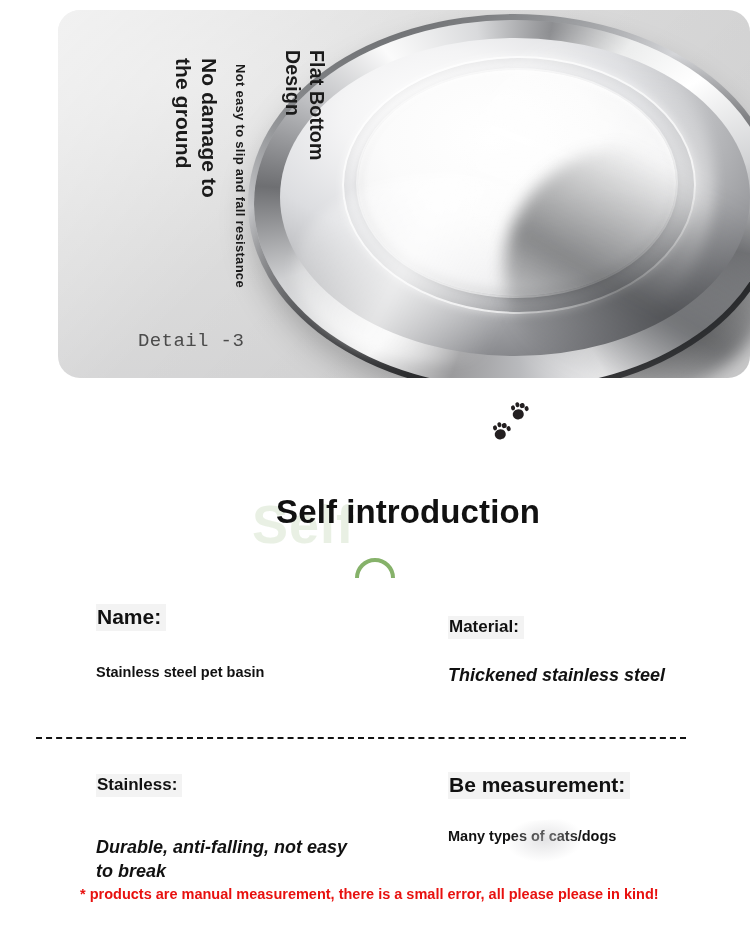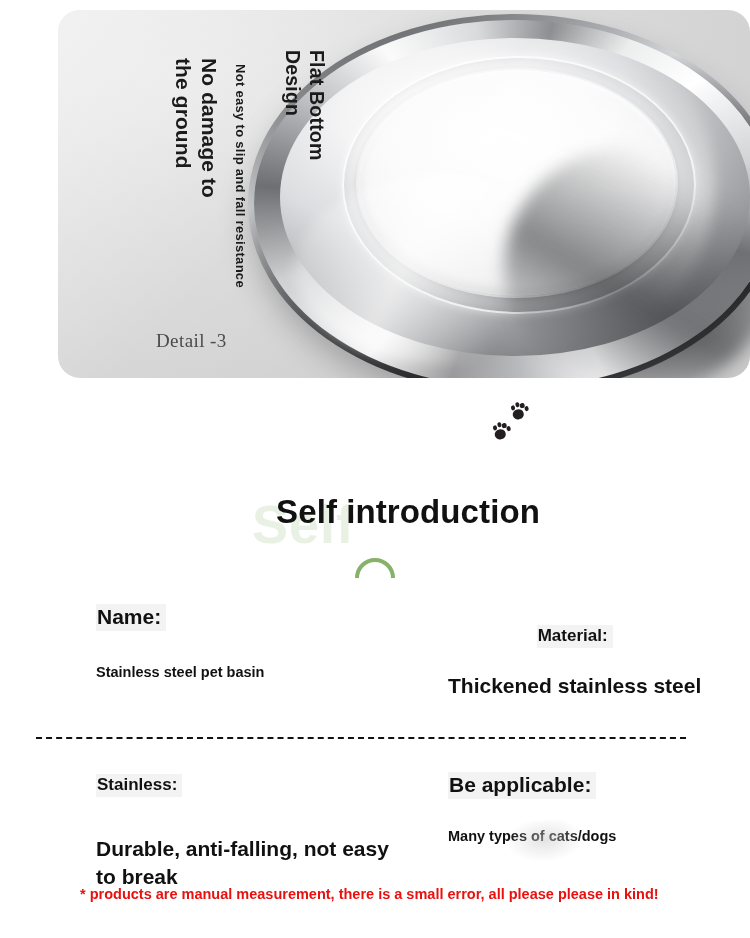--- a/index.html
+++ b/index.html
@@ -92,22 +92,22 @@
   .v-flat{
     left:222px;top:40px;font-size:19.5px;font-weight:700;line-height:1.22;letter-spacing:.2px;
   }
   .v-notslip{
     left:174px;top:54px;font-size:13px;font-weight:700;line-height:1.2;letter-spacing:.3px;
   }
   .v-nodamage{
     left:112px;top:48px;font-size:21px;font-weight:700;line-height:1.24;letter-spacing:.1px;
   }
   .detail-label{
-    position:absolute;left:98px;top:320px;
-    font-family:Liberation Serif, serif;
+    position:absolute;left:80px;top:320px;
+    font-family:Liberation Mono, monospace;
     font-size:19px;color:#4b4b4b;letter-spacing:.4px;
   }
 
   
   .paws{position:absolute;left:492px;top:404px;width:52px;height:48px;}
   .paw{position:absolute;}
   .paw .pad{
     position:absolute;background:#231f20;border-radius:50%;
   }
   .paw-a{left:18px;top:0px;transform:rotate(-14deg);}
@@ -145,21 +145,21 @@
 
   .lbl{
     display:inline-block;color:#111;font-weight:700;white-space:nowrap;
     background:linear-gradient(#f3f3f3,#f3f3f3);background-size:100% 100%;
     padding:1px 5px 2px 1px;
   }
   .lbl-xl{font-size:21px;}
   .lbl-lg{font-size:17px;}
   .val{color:#111;font-weight:700;white-space:pre-line;}
   .val-sm{font-size:14.5px;line-height:1.35;}
-  .val-lg{font-size:21px;line-height:1.35;}
+  .val-lg{font-size:18px;line-height:1.35;font-style:italic;}
 
   .ghost{
     position:absolute;left:500px;top:820px;width:90px;height:44px;
     background:radial-gradient(60% 70% at 50% 45%,rgba(205,205,208,.55) 0%,rgba(255,255,255,0) 72%);
     transform:rotate(-4deg);pointer-events:none;
   }
 
   .divider{
     position:absolute;left:36px;top:737px;width:650px;height:0;
     border-top:2px dashed #111111;
@@ -225,40 +225,40 @@
   </div>
 
 <div class="specs">
 
   <div class="row">
     <div class="col-l" style="top:0;">
       <div class="lbl lbl-xl">Name:</div>
       <div class="val val-sm" style="margin-top:32px;">Stainless steel pet basin</div>
     </div>
 
-    <div class="col-r" style="top:21px;text-align:center;">
+    <div class="col-r" style="top:12px;">
       <div class="lbl lbl-lg">Material:</div>
       <div class="val val-lg" style="margin-top:24px;">Thickened stainless steel</div>
     </div>
   </div>
 
 </div>
 
 <div class="divider"></div>
 
 <div class="specs" style="top:774px;">
   <div class="row">
     <div class="col-l" style="top:0;">
       <div class="lbl lbl-lg">Stainless:</div>
       <div class="val val-lg" style="margin-top:38px;">Durable, anti-falling, not easy
 to break</div>
     </div>
 
     <div class="col-r" style="top:-2px;">
-      <div class="lbl lbl-xl">Be applicable:</div>
+      <div class="lbl lbl-xl">Be measurement:</div>
       <div class="val val-sm" style="margin-top:28px;">Many types of cats/dogs</div>
     </div>
   </div>
 </div>
 
 <div class="ghost"></div>
 
 <div class="note">* products are manual measurement, there is a small error, all please please in kind!</div>
 
 </body></html>

